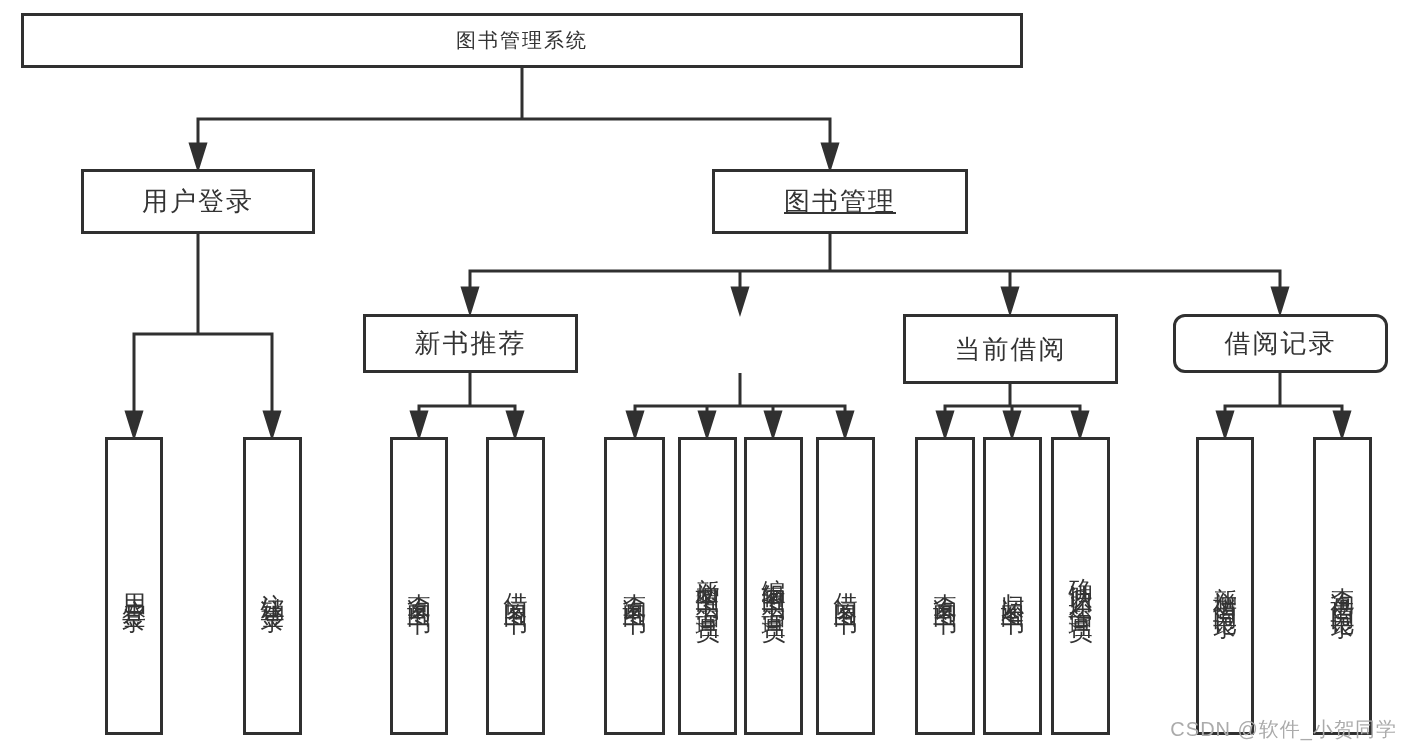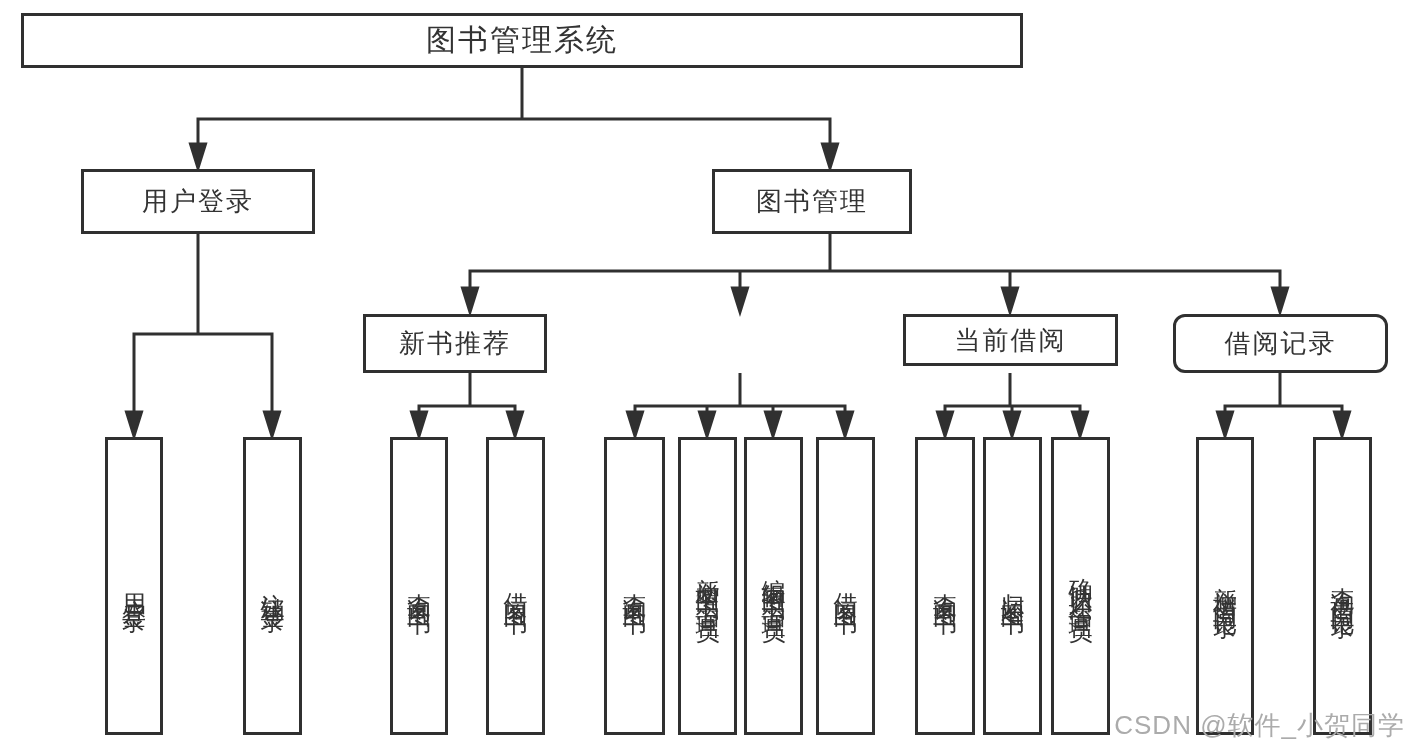--- a/index.html
+++ b/index.html
@@ -14,34 +14,34 @@
   .node{
     position:absolute;
     box-sizing:border-box;
     background:#ffffff;
     border:3px solid #303030;
     z-index:2;
     display:flex;align-items:center;justify-content:center;
     color:#333333;
   }
   .hnode{font-size:26px;letter-spacing:2px;}
-  .rootnode{font-size:30px;letter-spacing:2px;}
+  .rootnode{font-size:20px;letter-spacing:2px;}
   .vnode span{
     writing-mode:vertical-rl;
     text-orientation:mixed;
     font-size:24px;
     letter-spacing:6px;
     line-height:1;
     white-space:nowrap;
   }
   .watermark{
     position:absolute;
-    right:0;bottom:4px;
+    right:8px;bottom:4px;
     z-index:3;
-    font-size:26px;
+    font-size:20px;
     color:#ababab;
     letter-spacing:1px;
   }
 </style>
 </head>
 <body>
 
 <div class="canvas">
 
   <svg class="wires" width="1405" height="747" viewBox="0 0 1405 747">
@@ -92,24 +92,24 @@
         <path fill="none" d="M1280 373 V406 M1223.5 406 H1343.5 M1225 406 V418 M1342 406 V418"></path>
         <polygon points="1225,436 1217.5,412 1232.5,412"></polygon>
         <polygon points="1342,436 1334.5,412 1349.5,412"></polygon>
       </g>
     </g>
   </svg>
 
   <div class="node rootnode" style="left:21px;top:13px;width:1002px;height:55px;">图书管理系统</div>
 
   <div class="node hnode" style="left:81px;top:169px;width:234px;height:65px;">用户登录</div>
-  <div class="node hnode" style="left:712px;top:169px;width:200px;height:65px;">图书管理</div>
+  <div class="node hnode" style="left:712px;top:169px;width:256px;height:65px;text-decoration:underline;">图书管理</div>
 
-  <div class="node hnode" style="left:363px;top:314px;width:184px;height:59px;">新书推荐</div>
-  <div class="node hnode" style="left:903px;top:314px;width:215px;height:52px;">当前借阅</div>
+  <div class="node hnode" style="left:363px;top:314px;width:215px;height:59px;">新书推荐</div>
+  <div class="node hnode" style="left:903px;top:314px;width:215px;height:70px;">当前借阅</div>
   <div class="node hnode" style="left:1173px;top:314px;width:215px;height:59px;border-radius:12px;">借阅记录</div>
 
   <div class="node vnode" style="left:105px;top:437px;width:58px;height:298px;">
     <span>用户登录</span>
     </div>
   <div class="node vnode" style="left:243px;top:437px;width:59px;height:298px;">
     <span>注销登录</span>
     </div>
 
   <div class="node vnode" style="left:390px;top:437px;width:58px;height:298px;">

